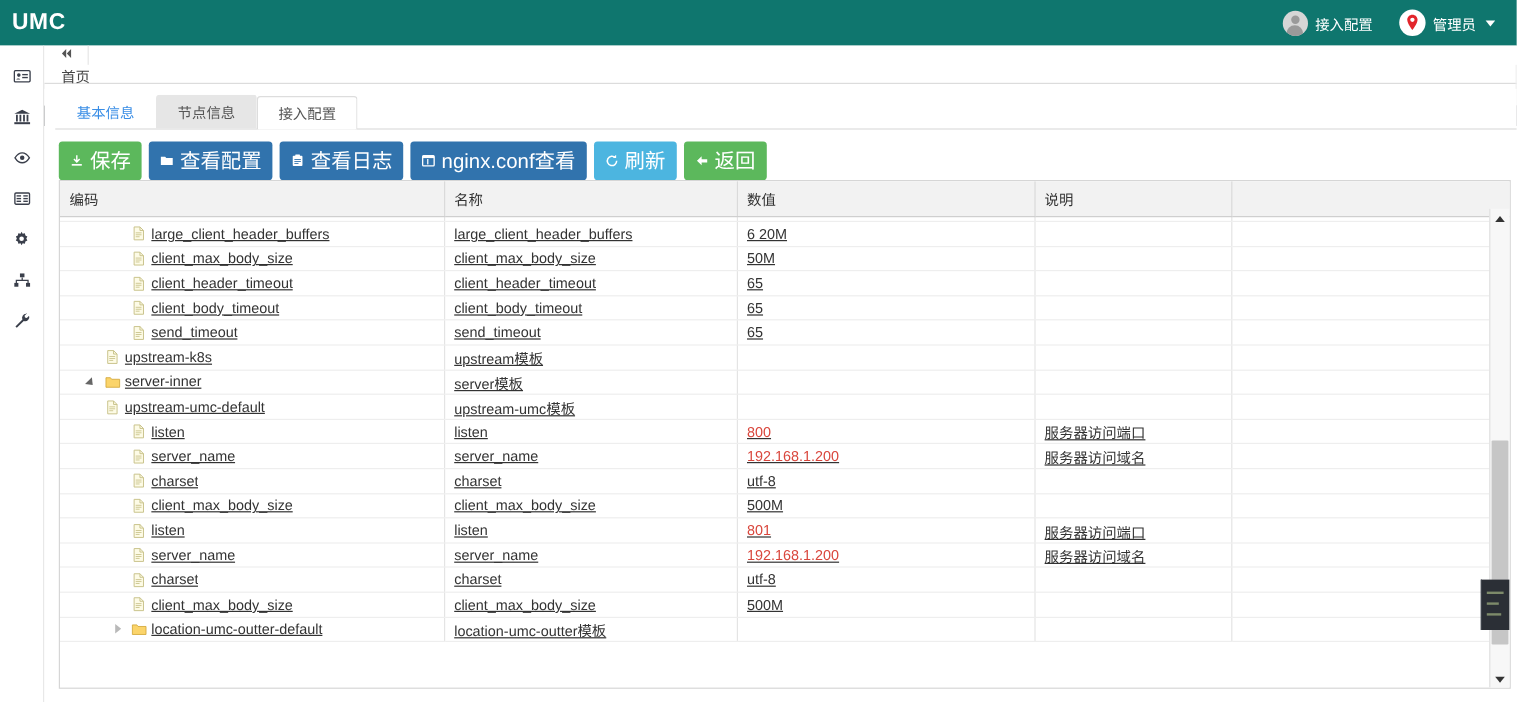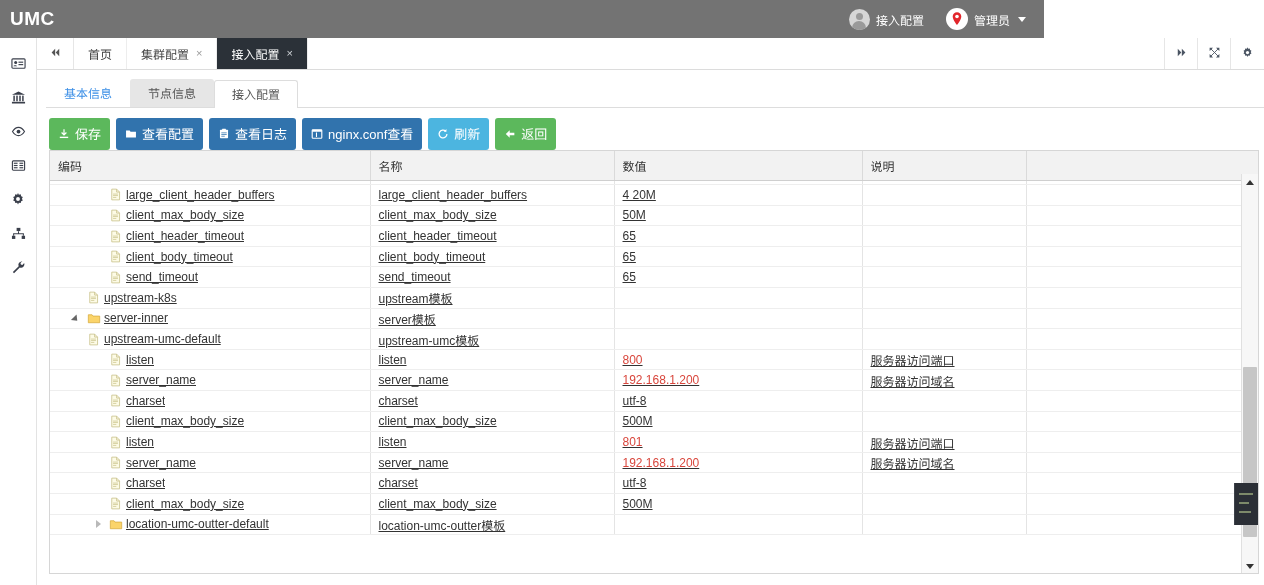--- a/index.html
+++ b/index.html
@@ -9,22 +9,22 @@
     font-family: "Liberation Sans", "DejaVu Sans", sans-serif;
     font-size: 12px;
     background: #ffffff;
     overflow: hidden;
     color: #333;
   }
   .app { position: relative; width: 1264px; height: 585px; }
 
   
   .topbar {
-    position: absolute; left: 0; top: 0; width: 1044px; height: 38px;
-    background: #737373;
+    position: absolute; left: 0; top: 0; width: 1264px; height: 38px;
+    background: #0f766e;
     display: flex; align-items: center; gap: 28px;
   }
   .brand {
     color: #fff; font-size: 19px; font-weight: bold;
     padding-left: 10px; letter-spacing: .5px; width: 300px;
   }
   .topbar-right {
     margin-left: auto; display: flex; align-items: center;
     padding-right: 10px; gap: 6px;
   }
@@ -65,21 +65,21 @@
   .side-item {
     width: 37px; height: 34px; display: flex; align-items: center;
     justify-content: center; color: #3a3f4b; cursor: pointer;
   }
   .side-item svg { display: block; }
 
   
   .tabbar {
     position: absolute; left: 37px; top: 38px; width: 1227px; height: 32px;
     background: #ffffff; border-bottom: 1px solid #dcdcdc;
-    display: flex; align-items: stretch;
+    display: flex; align-items: stretch; flex-direction: column;
   }
   .tab-nav-btn {
     width: 37px; display: flex; align-items: center; justify-content: center;
     border-right: 1px solid #e6e6e6; color: #555; cursor: pointer;
   }
   .tab {
     display: flex; align-items: center; padding: 0 14px;
     font-size: 12px; color: #444; cursor: pointer;
     border-right: 1px solid #ededed;
   }
@@ -118,21 +118,21 @@
     border-color: #dddddd; position: relative; top: 1px;
   }
 
   
   .toolbar {
     position: absolute; left: 12px; top: 44px;
     display: flex; gap: 6px; align-items: center;
   }
   .btn {
     height: 24px; padding: 16px 9px; border: none; border-radius: 3px;
-    font-size: 13px; color: #fff; display: inline-flex; align-items: center;
+    font-size: 17px; color: #fff; display: inline-flex; align-items: center;
     gap: 5px; cursor: pointer; font-family: inherit; line-height: 1;
     white-space: nowrap;
   }
   .btn svg { display: block; flex: 0 0 auto; }
   .btn-green  { background: #5cb85c; }
   .btn-blue   { background: #3173ad; }
   .btn-cyan   { background: #4cb5e0; }
 
   
   .table-wrap {
@@ -522,21 +522,21 @@
                         <path d="M3.4 1.4h6L13 5v9.6H3.4z" fill="#fdfbe6" stroke="#c9c28a" stroke-width="1"></path>
                         <path d="M9.4 1.4V5H13" fill="none" stroke="#c9c28a" stroke-width="1"></path>
                         <rect x="5" y="7" width="6" height=".9" fill="#c9c28a"></rect>
                         <rect x="5" y="9" width="6" height=".9" fill="#c9c28a"></rect>
                         <rect x="5" y="11" width="4" height=".9" fill="#c9c28a"></rect>
                       </svg></span>
                     <span class="node-label">large_client_header_buffers</span>
                   </div>
                 </td>
                 <td class="col-name"><span>large_client_header_buffers</span></td>
-                <td class="col-value"><span class="">4 20M</span></td>
+                <td class="col-value"><span class="">6 20M</span></td>
                 <td class="col-desc"><span></span></td>
                 <td class="col-extra"></td>
               </tr>
               <tr>
                 <td class="col-code">
                   <div class="node" style="padding-left:36px">
                     <span class="twisty"></span>
                     <span class="icon-file"><svg width="13" height="13" viewBox="0 0 16 16">
                         <path d="M3.4 1.4h6L13 5v9.6H3.4z" fill="#fdfbe6" stroke="#c9c28a" stroke-width="1"></path>
                         <path d="M9.4 1.4V5H13" fill="none" stroke="#c9c28a" stroke-width="1"></path>

